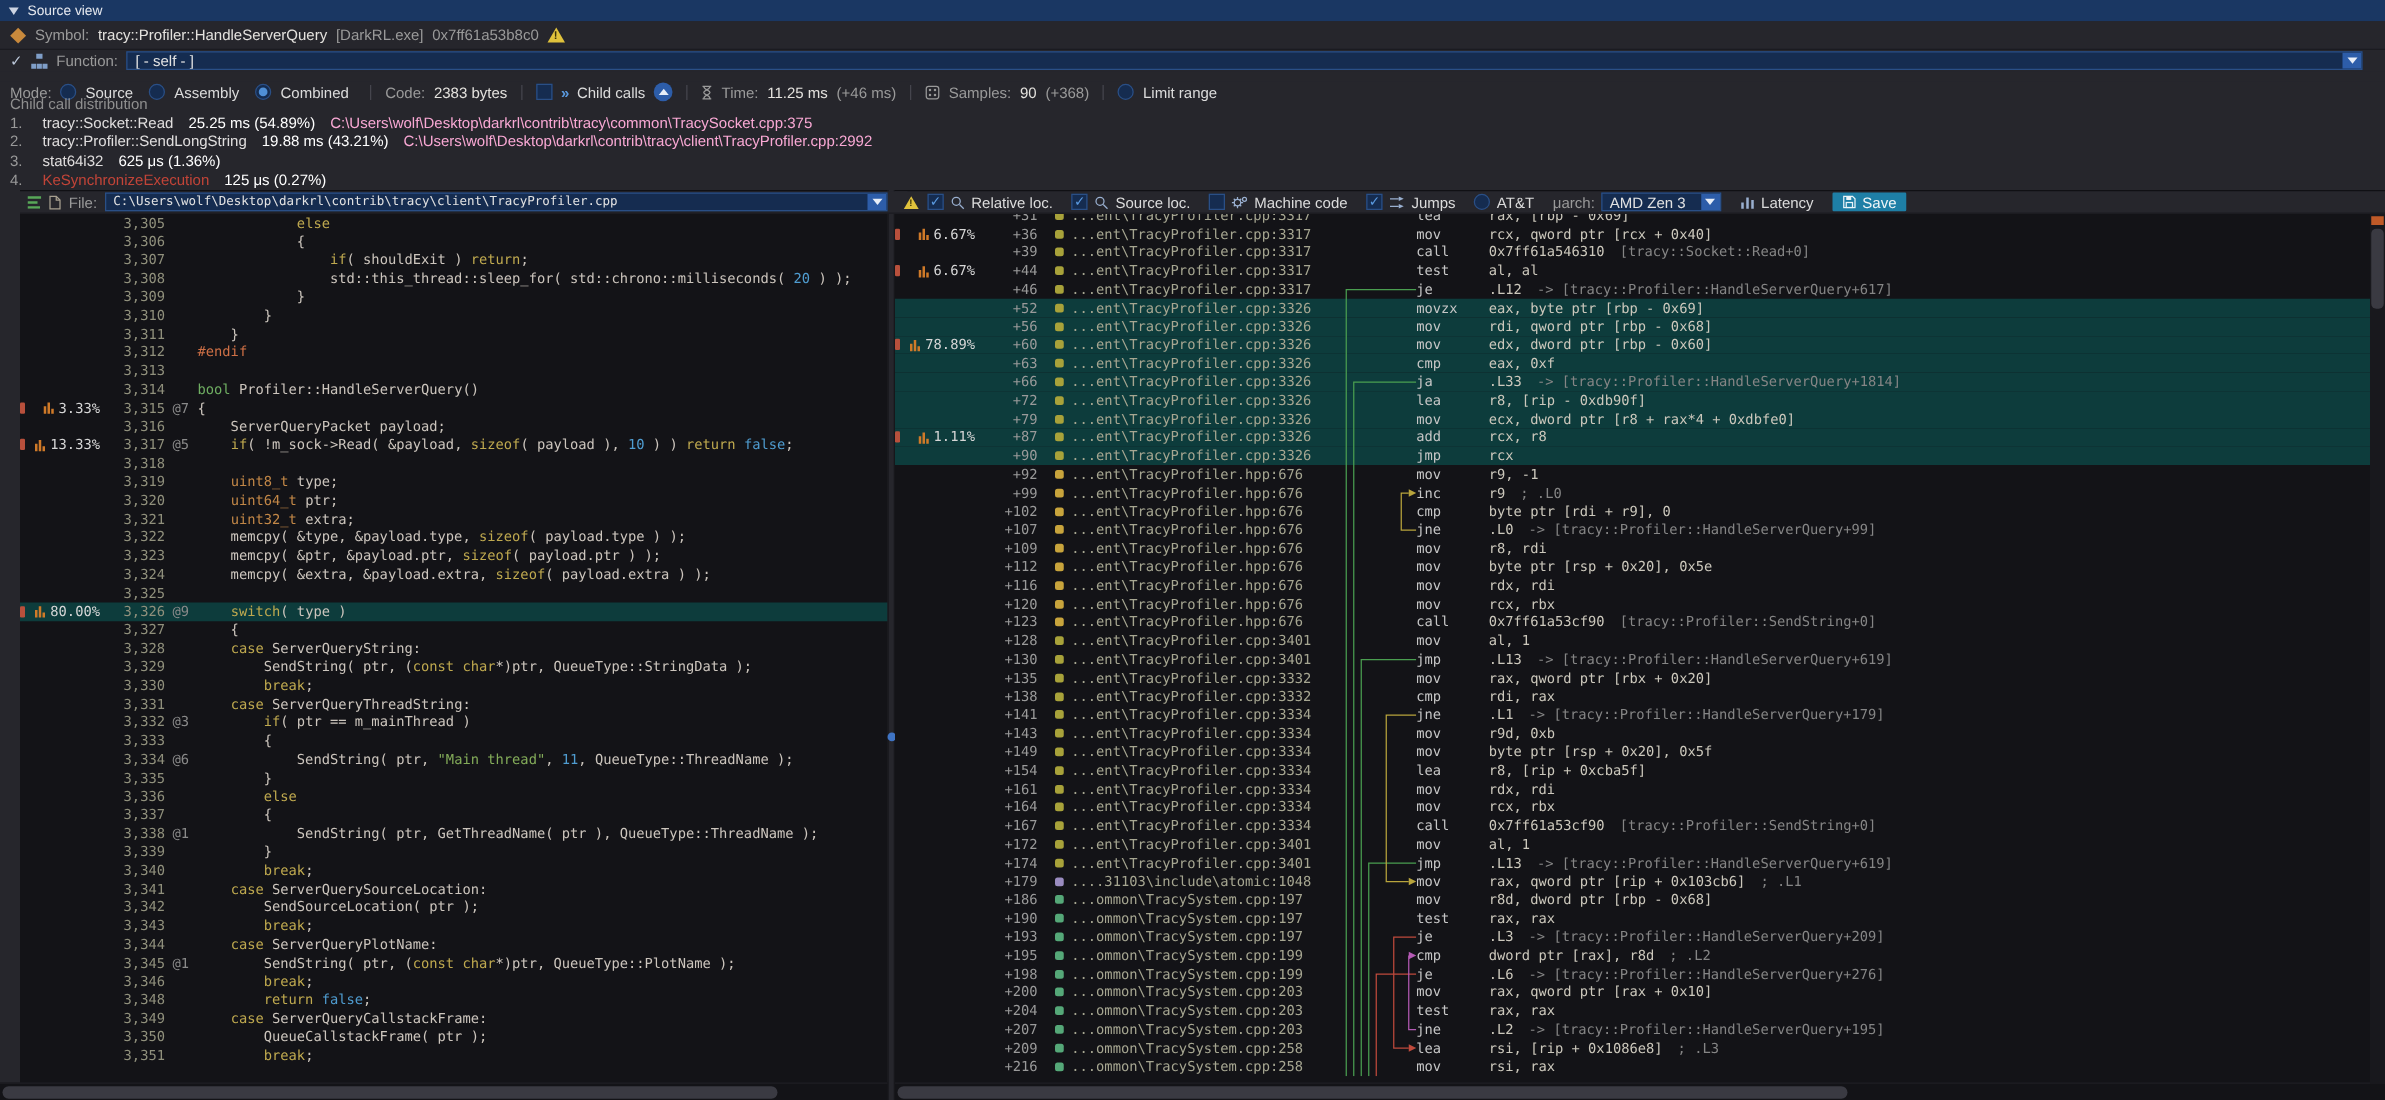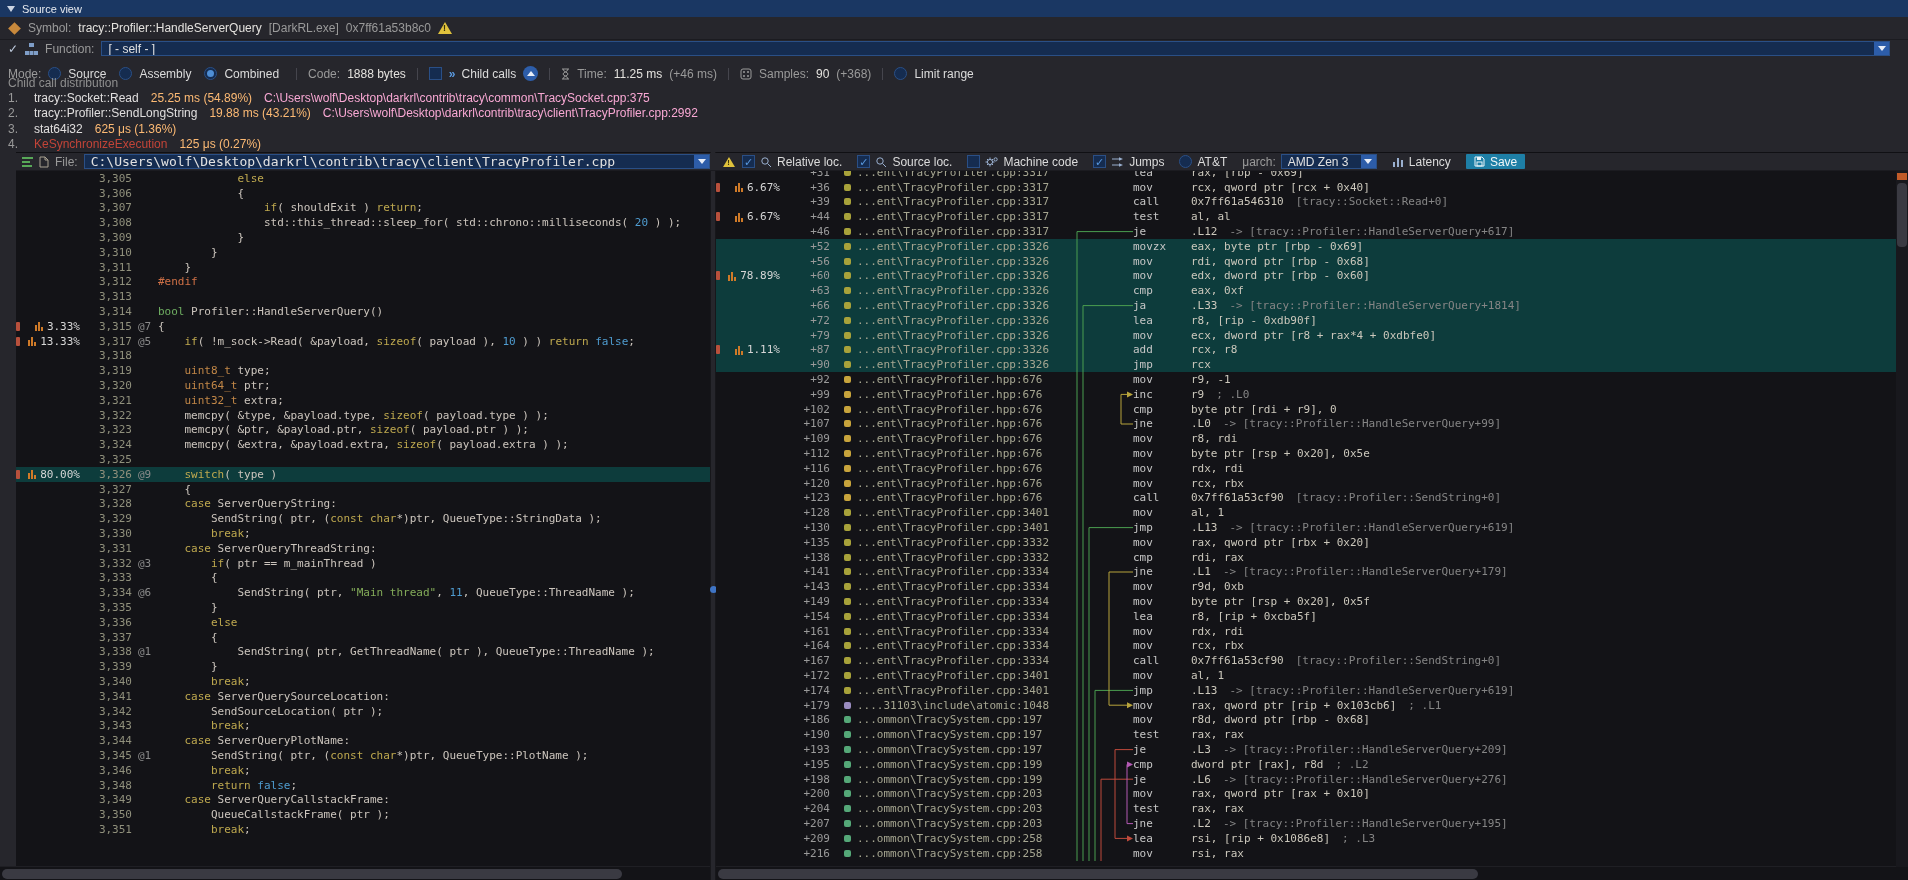--- a/index.html
+++ b/index.html
@@ -50,21 +50,21 @@
       align-items:center;justify-content:center}
   .up-arrow{width:0;height:0;border-left:4px solid transparent;border-right:4px solid transparent;border-bottom:5px solid #e8eef8}
   .chevrons{color:#5a9ae0;font-weight:bold;letter-spacing:-1px}
 
   
   .ccd-header{position:absolute;left:8px;top:76px;color:#8f8f8f}
   .ccd-list{position:absolute;left:0;top:90px;width:100%;height:62px;overflow:hidden}
   .ccd-row{display:flex;align-items:center;height:15.5px;padding-left:8px;gap:12px;white-space:nowrap}
   .ccd-idx{color:#9a9a9a;width:14px}
   .ccd-name{color:#e0dede}
-  .ccd-time{color:#fdba74}
+  .ccd-time{color:#ffffff}
   .ccd-loc{color:#f9a8d4}
 
   
   .pane{position:absolute;top:152px;height:728px;background:#131317;border-top:1px solid #101014}
   .left-pane{left:16px;width:710px}
   .right-pane{left:716px;width:1192px}
   .splitter{position:absolute;left:710px;top:152px;width:6px;height:728px;background:#26262c;
             border-left:1px solid #17171b;border-right:1px solid #17171b}
   .split-handle{position:absolute;left:-1px;top:434px;width:7px;height:7px;border-radius:50%;background:#3f74c4}
 
@@ -149,21 +149,21 @@
   <div class="bar mode-bar">
     <span class="lbl">Mode:</span>
     <span class="radio"></span>
     <span class="opt-label">Source</span>
     <span class="radio"></span>
     <span class="opt-label">Assembly</span>
     <span class="radio checked"></span>
     <span class="opt-label">Combined</span>
     <span class="vsep"></span>
     <span class="lbl">Code:</span>
-    <span class="white">1888 bytes</span>
+    <span class="white">2383 bytes</span>
     <span class="vsep"></span>
     <span class="cb"></span>
     <span class="chevrons">»</span>
     <span>Child calls</span>
     <span class="circle-btn">
         <span class="up-arrow"></span>
       </span>
     <span class="vsep"></span>
     <svg class="icon-svg" width="9" height="12" viewBox="0 0 9 12">
         <path d="M1 1h7M1 11h7M2 1c0 3 5 3 5 5s-5 2-5 5M7 1c0 3-5 3-5 5s5 2 5 5" stroke="#9a9a9a" fill="none" stroke-width="1"></path>
@@ -218,21 +218,21 @@
       <svg class="icon-svg" width="11" height="11" viewBox="0 0 11 11">
           <rect x="0" y="1" width="11" height="2" fill="#58a858"></rect>
           <rect x="0" y="5" width="8" height="2" fill="#58a858"></rect>
           <rect x="0" y="9" width="10" height="2" fill="#58a858"></rect>
         </svg>
       <svg class="icon-svg" width="10" height="12" viewBox="0 0 10 12">
           <path d="M1 1h5l3 3v7H1z" fill="none" stroke="#a8a090"></path>
           <path d="M6 1v3h3" fill="none" stroke="#a8a090"></path>
         </svg>
       <span class="lbl">File:</span>
-      <div class="combo fn-combo mono" style="font-size:13px">
+      <div class="combo fn-combo mono" style="font-size:10px">
         <span>C:\Users\wolf\Desktop\darkrl\contrib\tracy\client\TracyProfiler.cpp</span>
         <span class="combo-btn">
             <span class="down-arrow"></span>
           </span>
       </div>
     </div>
     <div class="rows src-rows">
         <div class="crow">
           <span class="edge"></span>
           <span class="pctcell"></span>
@@ -309,20 +309,27 @@
             <span class="baricon">
               <span class="b" style="height: 6px;"></span>
               <span class="b" style="height: 9px;"></span>
               <span class="b" style="height: 4px;"></span>
             </span>
             <span>3.33%</span>
           </span>
           <span class="lineno">3,315</span>
           <span class="mark">@7</span>
           <span class="codetext"><span class="c-d">{</span></span>
+        </div>
+        <div class="crow">
+          <span class="edge"></span>
+          <span class="pctcell"></span>
+          <span class="lineno">3,316</span>
+          <span class="mark"></span>
+          <span class="codetext"><span class="c-d">    ServerQueryPacket payload;</span></span>
         </div>
         <div class="crow">
           <span class="edge on"></span>
           <span class="pctcell">
             <span class="baricon">
               <span class="b" style="height: 6px;"></span>
               <span class="b" style="height: 9px;"></span>
               <span class="b" style="height: 4px;"></span>
             </span>
             <span>13.33%</span>

